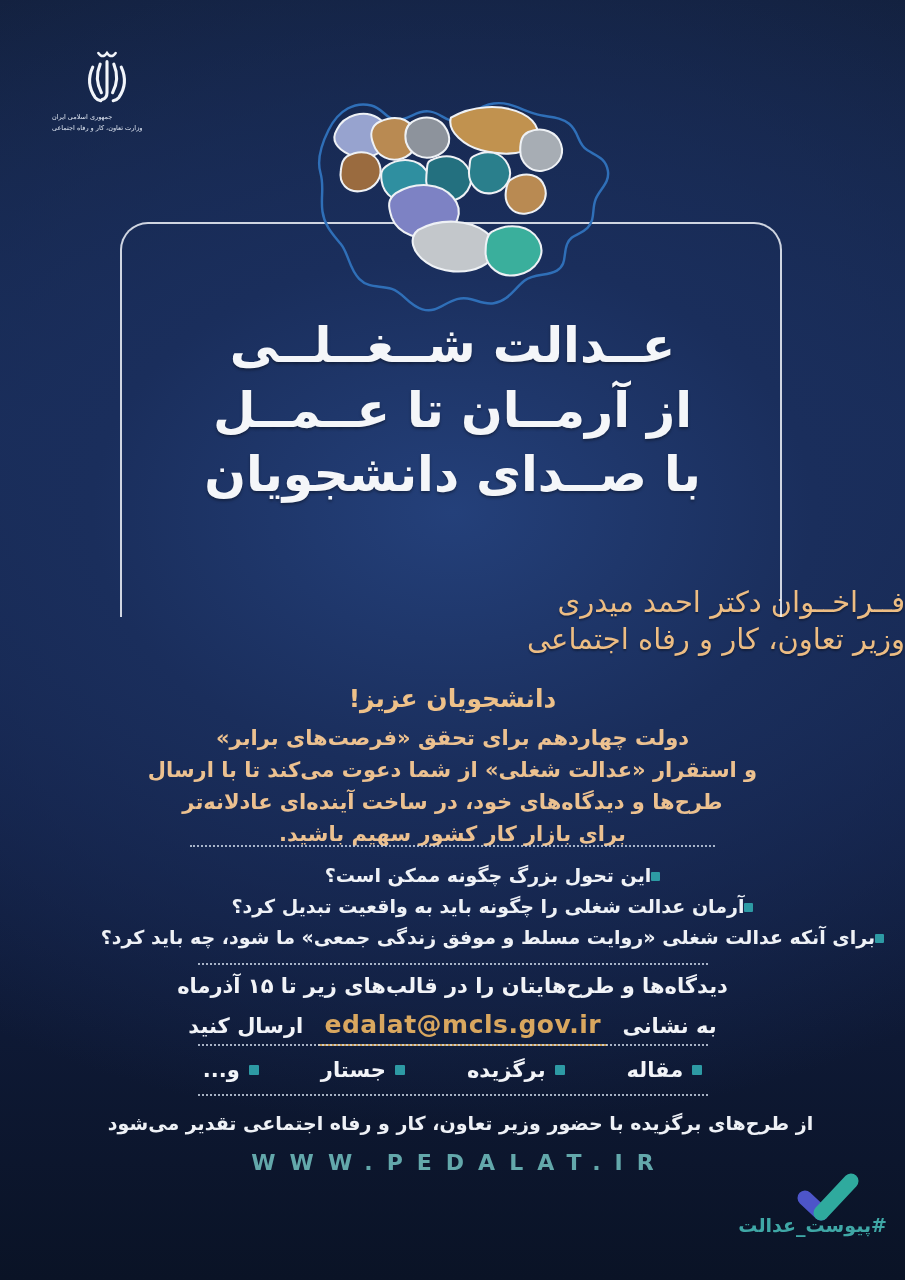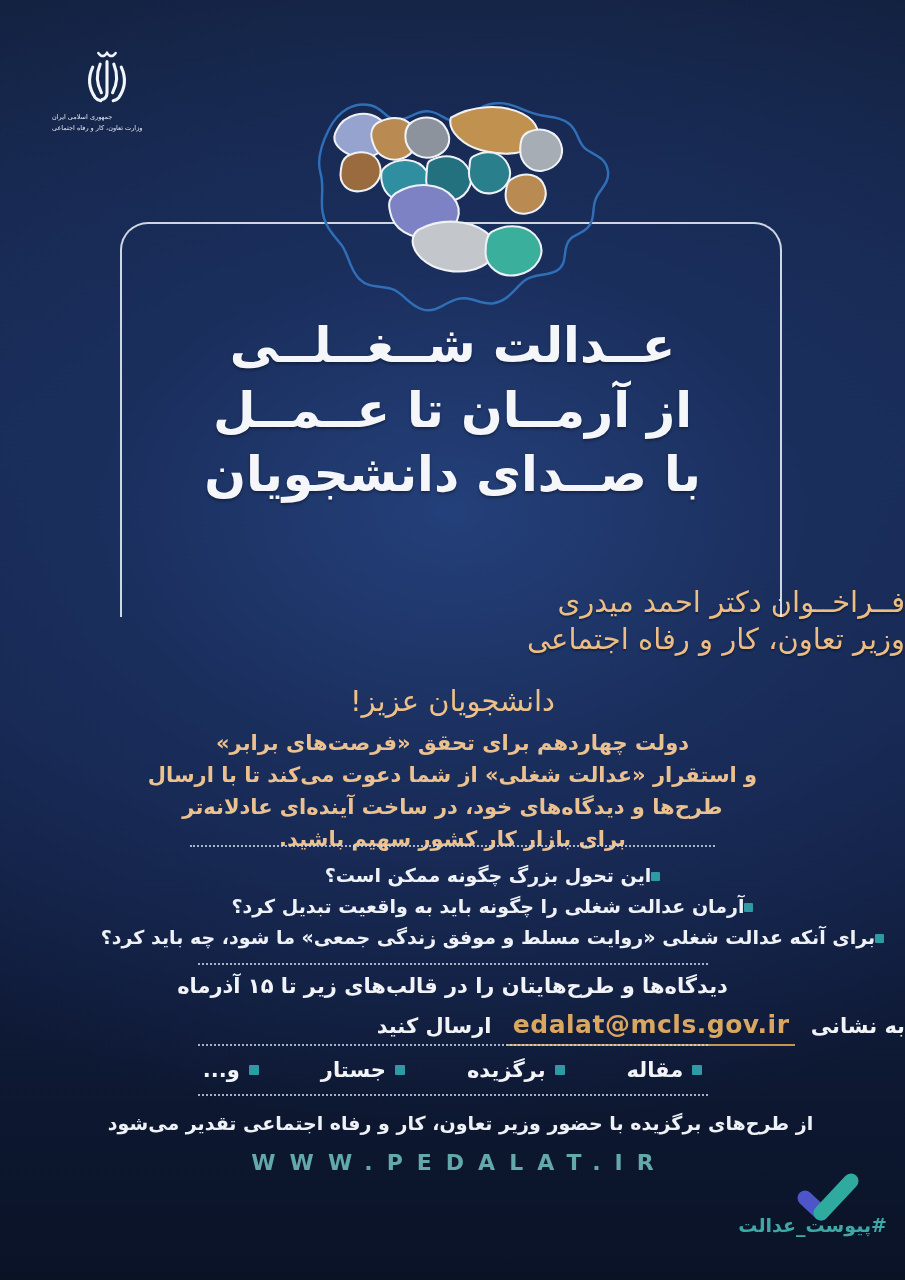--- a/index.html
+++ b/index.html
@@ -33,34 +33,34 @@
   
   .map-wrap{left:298px;top:58px;width:316px;height:256px;z-index:3;}
   
   .title{left:0;top:314px;width:100%;text-align:center;z-index:4;
     font-size:49px;font-weight:900;line-height:1.32;color:#f4f6f9;
     text-shadow:0 2px 3px rgba(0,0,0,.35);}
   .subtitle{left:0;top:540px;width:100%;text-align:right;
     font-size:29px;font-weight:400;line-height:1.28;color:#edbd83;
     text-shadow:0 2px 2px rgba(0,0,0,.3);margin-top:44px;}
   .message{left:0;top:684px;width:100%;text-align:center;color:#ecc190;}
-  .message-heading{font-size:29px;font-weight:400;margin-bottom:10px;color:#eec189;}
+  .message-heading{font-size:25px;font-weight:700;margin-bottom:10px;color:#eec189;}
   .message-line{font-size:21px;font-weight:600;line-height:1.52;}
   .dotted{height:0;border-top:2px dotted rgba(205,216,233,.8);z-index:2;}
   .d1{left:190px;top:845px;width:525px;}
   .d2{left:198px;top:963px;width:510px;}
   .d3{left:198px;top:1044px;width:510px;}
   .d4{left:198px;top:1094px;width:510px;}
   .questions{left:0;top:860px;width:100%;text-align:center;padding-left:45px;}
   .q-line{font-size:19px;font-weight:700;line-height:1.62;color:#eef1f6;}
   .q-bullet{display:inline-block;width:9px;height:9px;background:#2d9aa4;
     margin-inline-start:10px;vertical-align:middle;border-radius:1px;}
   .submission{left:0;top:974px;width:100%;text-align:center;color:#f1f3f7;}
   .sub-line1{font-size:21px;font-weight:700;}
-  .sub-line2{font-size:21px;font-weight:700;margin-top:12px;text-align:right;}
+  .sub-line2{font-size:21px;font-weight:700;margin-top:12px;}
   .email{font-size:25px;font-weight:800;color:#d9a75f;
     border-bottom:2px solid #c2964f;padding:0 6px 5px 6px;margin:0 8px;
     display:inline-block;direction:ltr;unicode-bidi:embed;letter-spacing:.5px;}
   .formats{left:0;top:1058px;width:100%;display:flex;justify-content:center;gap:62px;}
   .format-item{display:flex;align-items:center;gap:9px;}
   .format-bullet{width:10px;height:10px;background:#2d9aa4;border-radius:1px;}
   .format-label{font-size:21px;font-weight:800;color:#f2f4f8;}
   .note{left:0;top:1112px;width:100%;text-align:center;
     font-size:19px;font-weight:700;color:#eef1f6;padding-left:8px;}
   .website{left:0;top:1150px;width:100%;text-align:center;

